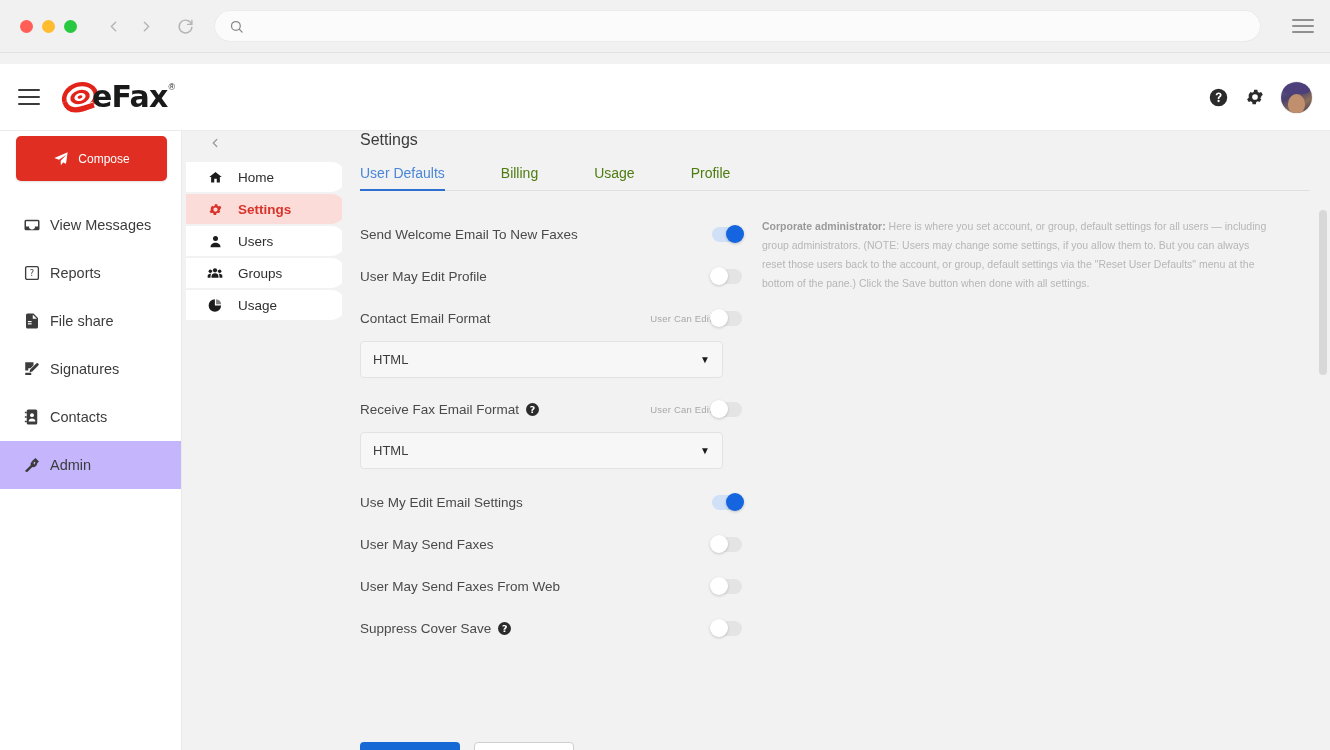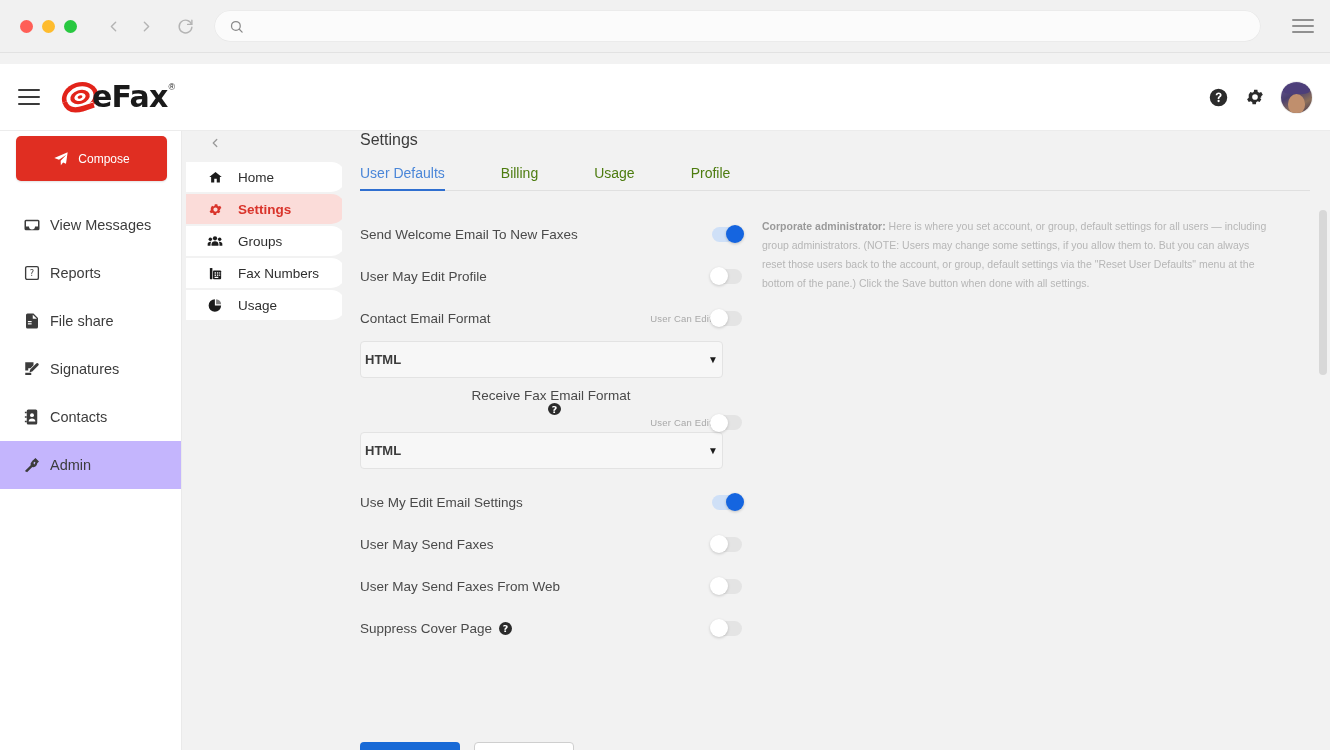--- a/index.html
+++ b/index.html
@@ -222,24 +222,23 @@
   .toggle.on { background: #cfe0f7; }
   .toggle.on .knob { left: 14px; background: #1565e0; box-shadow: 0 1px 3px rgba(0,0,0,0.2); }
 
   .select-box {
     width: 363px; height: 37px;
     margin-top: 2px; margin-bottom: 6px;
     background: #f7f7f7;
     border: 1px solid #e3e3e3;
     border-radius: 4px;
     display: flex; align-items: center;
-    padding: 0 4px;
+    padding: 0 12px;
     font-size: 13px; color: #3c3c3c;
     cursor: pointer;
-    font-weight: bold;
   }
   .select-caret { margin-left: auto; font-size: 10px; color: #1a1a1a; }
 
   
   .help-panel {
     width: 545px; padding: 26px 20px 0 20px;
   }
   .help-text {
     font-size: 10.5px; color: #b6b6b6; line-height: 19px;
   }
@@ -449,50 +448,43 @@
     <div class="subnav-item active">
       <span class="si-icon">
         <svg width="15" height="15" viewBox="0 0 24 24" fill="currentColor">
             <path d="M19.4 13a7.8 7.8 0 0 0 0-2l2-1.6-2-3.4-2.4 1a7.6 7.6 0 0 0-1.7-1l-.4-2.6H10.9l-.4 2.6c-.6.2-1.2.6-1.7 1l-2.4-1-2 3.4L4.5 11a7.8 7.8 0 0 0 0 2l-2 1.6 2 3.4 2.4-1c.5.4 1 .8 1.7 1l.4 2.6h4.1l.4-2.6c.6-.2 1.2-.6 1.7-1l2.4 1 2-3.4-2-1.6zM12 15.4a3.4 3.4 0 1 1 0-6.8 3.4 3.4 0 0 1 0 6.8z"></path>
           </svg>
       </span>
       <span>Settings</span>
     </div>
     <div class="subnav-item">
       <span class="si-icon">
+        <svg width="15" height="15" viewBox="0 0 24 24" fill="currentColor">
+            <circle cx="12" cy="7" r="4"></circle>
+            <path d="M4 21c0-4.4 3.6-7 8-7s8 2.6 8 7z"></path>
+          </svg>
+      </span>
+      <span>Users</span>
+    </div>
+    <div class="subnav-item">
+      <span class="si-icon">
         <svg width="16" height="16" viewBox="0 0 24 24" fill="currentColor">
             <circle cx="12" cy="8" r="3.2"></circle>
             <circle cx="5" cy="9.5" r="2.6"></circle>
             <circle cx="19" cy="9.5" r="2.6"></circle>
             <path d="M12 12.5c-3 0-5.2 1.8-5.2 4.5V19h10.4v-2c0-2.7-2.2-4.5-5.2-4.5z"></path>
             <path d="M5 13c-2.3 0-4 1.4-4 3.4V19h4.3v-2.5c0-1.4.4-2.5 1.1-3.3A5.6 5.6 0 0 0 5 13z"></path>
             <path d="M19 13c-.5 0-1 .05-1.4.2.7.8 1.1 1.9 1.1 3.3V19H23v-2.6c0-2-1.7-3.4-4-3.4z"></path>
           </svg>
       </span>
       <span>Groups</span>
     </div>
     <div class="subnav-item">
       <span class="si-icon">
         <svg width="15" height="15" viewBox="0 0 24 24" fill="currentColor">
-            <rect x="3" y="3" width="4" height="18" rx="1"></rect>
-            <rect x="8" y="7" width="13" height="14" rx="1.5"></rect>
-            <rect x="10.5" y="10" width="2.3" height="2.2" fill="#fff"></rect>
-            <rect x="14.2" y="10" width="2.3" height="2.2" fill="#fff"></rect>
-            <rect x="17.9" y="10" width="1.6" height="2.2" fill="#fff"></rect>
-            <rect x="10.5" y="13.6" width="2.3" height="2.2" fill="#fff"></rect>
-            <rect x="14.2" y="13.6" width="2.3" height="2.2" fill="#fff"></rect>
-            <rect x="17.9" y="13.6" width="1.6" height="2.2" fill="#fff"></rect>
-            <rect x="10.5" y="17.2" width="6" height="2" fill="#fff"></rect>
-          </svg>
-      </span>
-      <span>Fax Numbers</span>
-    </div>
-    <div class="subnav-item">
-      <span class="si-icon">
-        <svg width="15" height="15" viewBox="0 0 24 24" fill="currentColor">
             <path d="M11 2a10 10 0 1 0 10 10h-10z"></path>
             <path d="M13 2v8h8a8.2 8.2 0 0 0-8-8z" opacity="0.55"></path>
           </svg>
       </span>
       <span>Usage</span>
     </div>
   </div>
 </div>
 
 <div class="main">
@@ -534,21 +526,21 @@
           <span class="toggle">
               <span class="knob"></span>
             </span>
         </span>
       </div>
       <div class="select-box">
         <span>HTML</span>
         <span class="select-caret">▼</span>
       </div>
 
-      <div class="form-row" style="margin-top:10px;flex-direction:column;">
+      <div class="form-row" style="margin-top:10px;">
         <span class="form-label">Receive Fax Email Format</span>
         <span class="help-dot">?</span>
         <span class="row-right">
           <span class="uce-label">User Can Edit</span>
           <span class="toggle">
               <span class="knob"></span>
             </span>
         </span>
       </div>
       <div class="select-box">
@@ -577,21 +569,21 @@
       <div class="form-row">
         <span class="form-label">User May Send Faxes From Web</span>
         <span class="row-right">
           <span class="toggle">
               <span class="knob"></span>
             </span>
         </span>
       </div>
 
       <div class="form-row">
-        <span class="form-label">Suppress Cover Page</span>
+        <span class="form-label">Suppress Cover Save</span>
         <span class="help-dot">?</span>
         <span class="row-right">
           <span class="toggle">
               <span class="knob"></span>
             </span>
         </span>
       </div>
     </div>
 
     <div class="help-panel">

